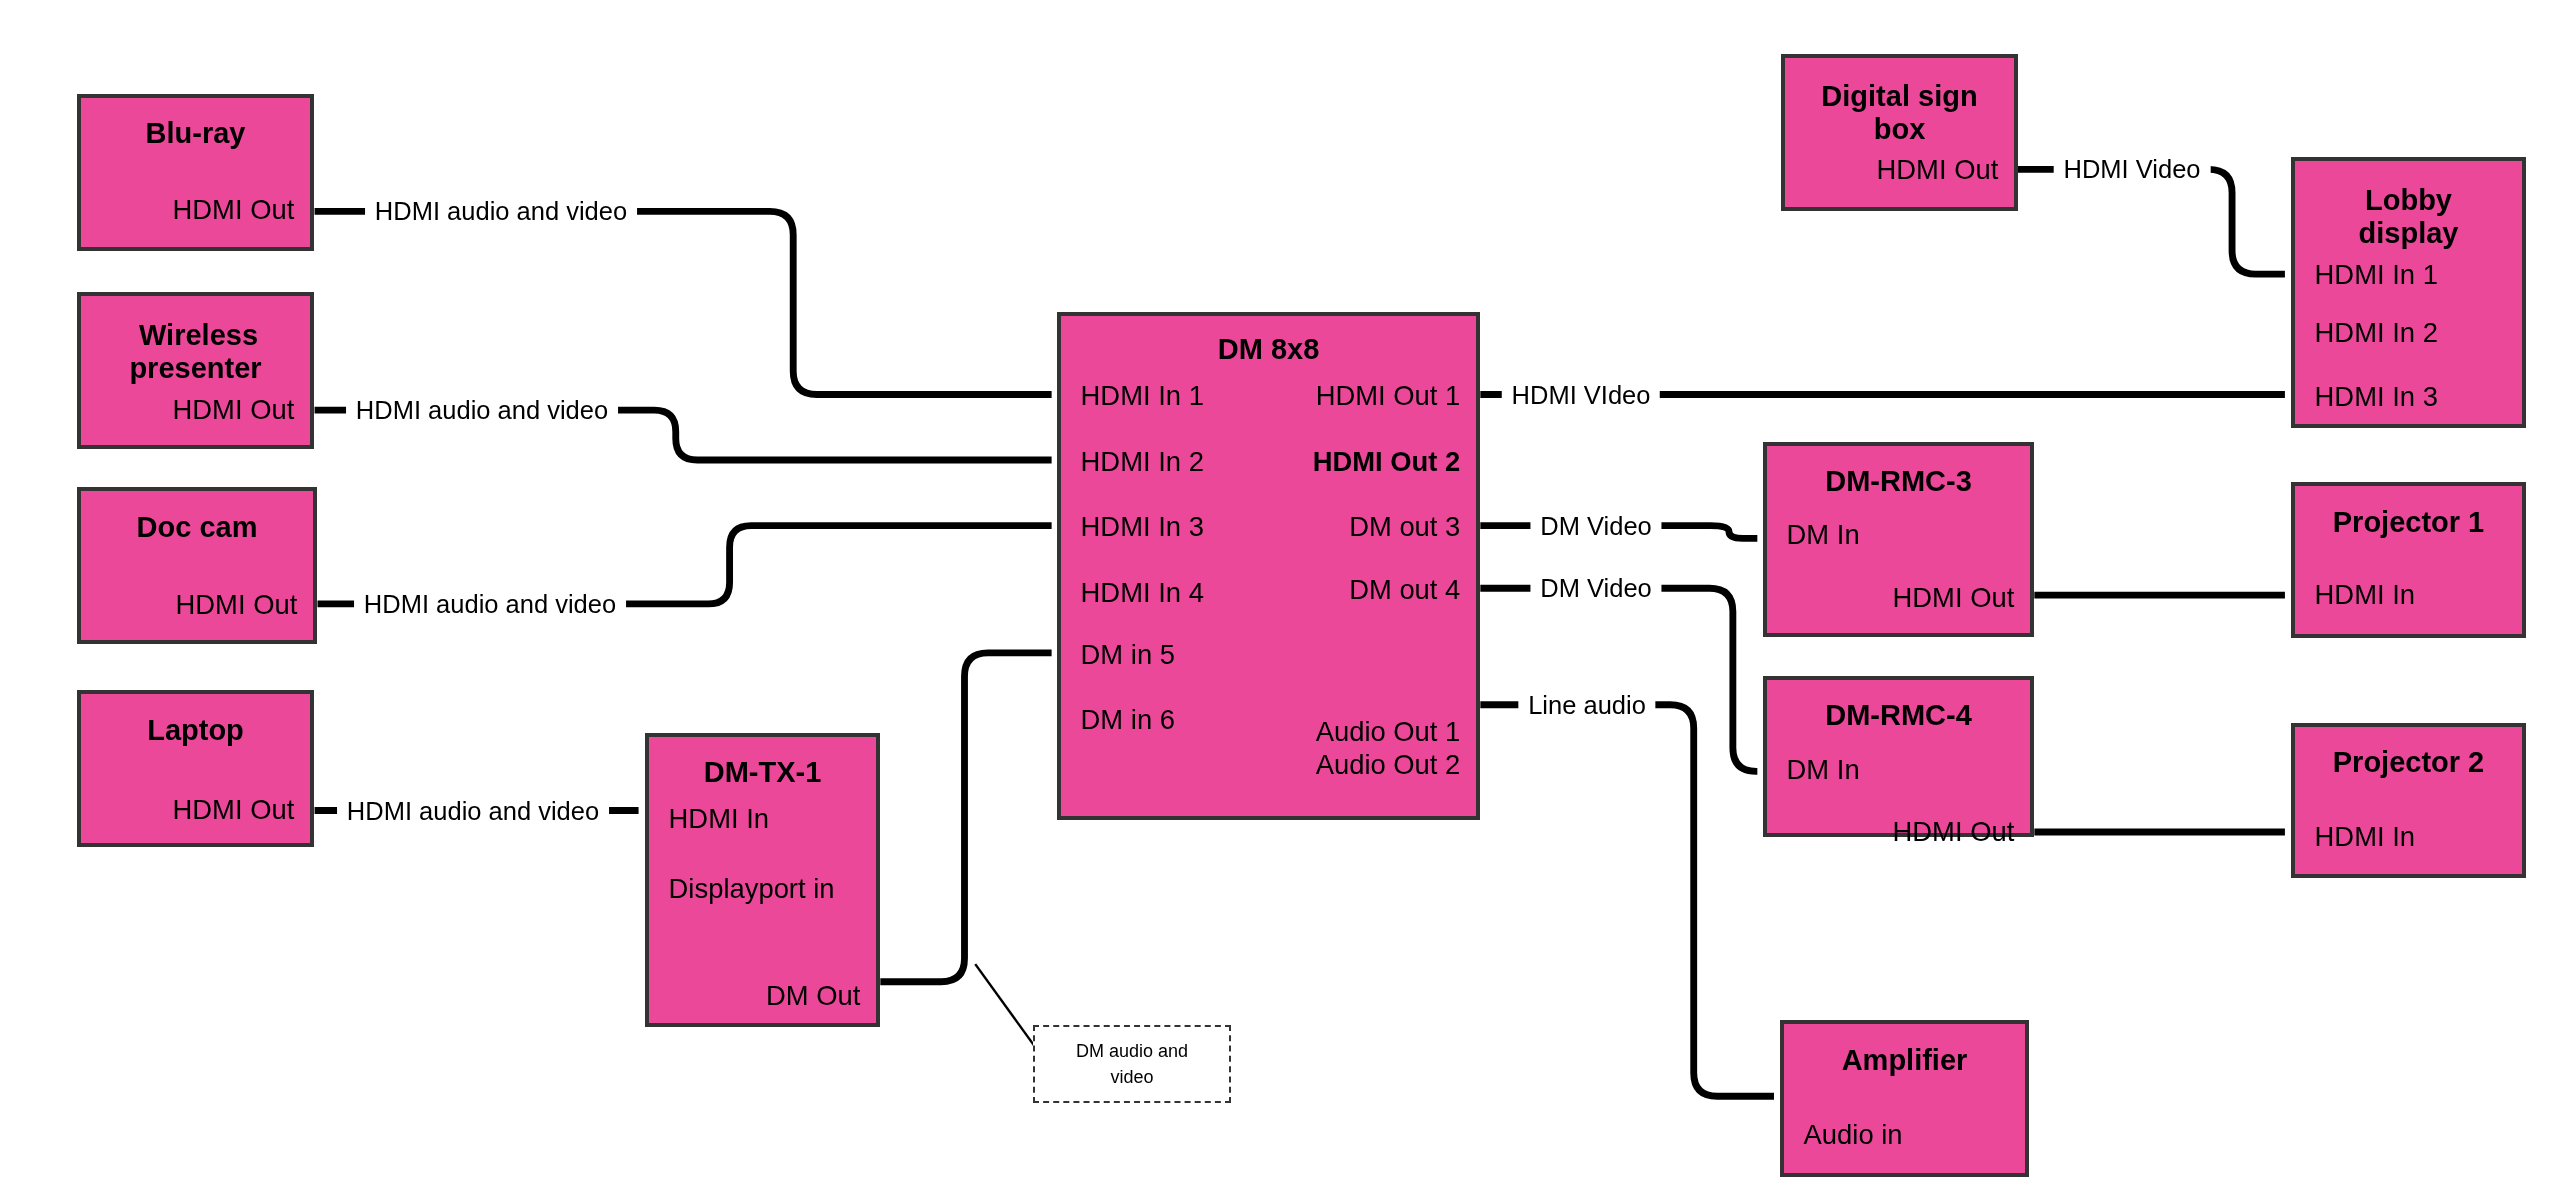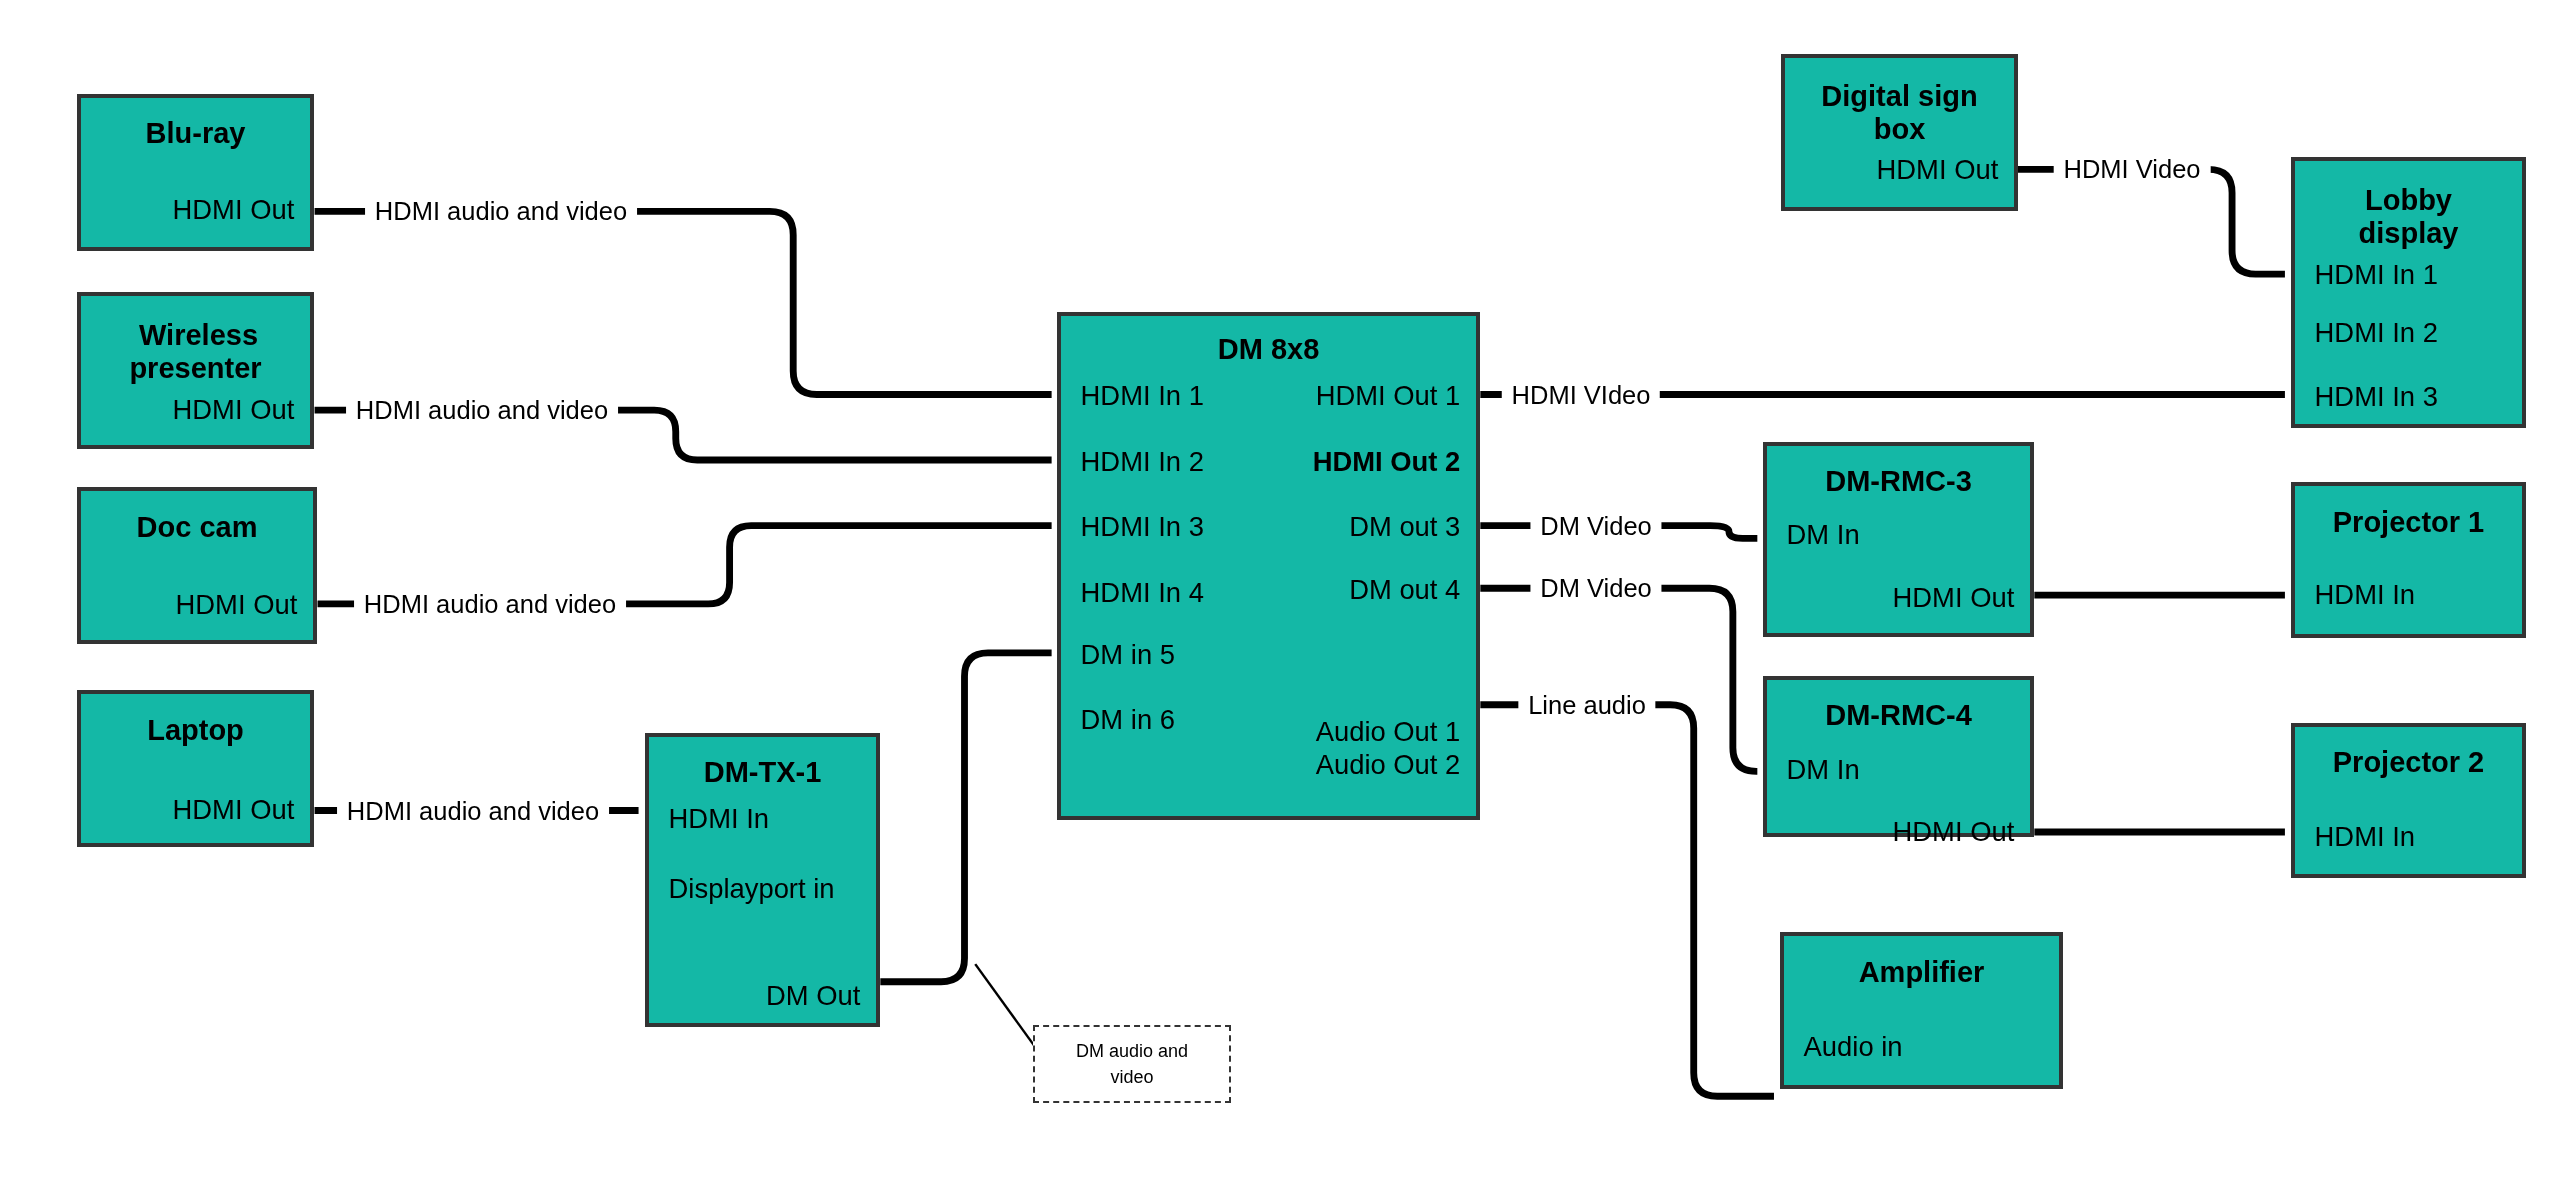--- a/index.html
+++ b/index.html
@@ -22,21 +22,21 @@
     width: 2576px; height: 1201px;
   }
   #wires path, #wires line { fill: none; }
   .wire { stroke: #000000; stroke-width: 7px; }
   .leader { stroke: #000000; stroke-width: 2.5px; }
 
   .box {
     position: absolute;
     box-sizing: border-box;
     border: 4.9px solid #333333;
-    background: #14b8a6;
+    background: #ec4899;
   }
   .box .title {
     position: absolute;
     left: 0; right: 0;
     text-align: center;
     transform: translateY(-50%);
     font-size: 29px;
     font-weight: bold;
     white-space: nowrap;
   }
@@ -175,21 +175,21 @@
     <div class="title" style="top:35px;">DM-RMC-4</div>
     <div class="port pleft" style="top:90px;">DM In</div>
     <div class="port pright" style="top:152px;">HDMI Out</div>
   </div>
 
   <div class="box" style="left:2291px;top:723px;width:235px;height:155px;">
     <div class="title" style="top:35px;">Projector 2</div>
     <div class="port pleft" style="top:110px;">HDMI In</div>
   </div>
 
-  <div class="box" style="left:1780px;top:932px;width:283px;height:157px;">
+  <div class="box" style="left:1780px;top:1020px;width:249px;height:157px;">
     <div class="title" style="top:36px;">Amplifier</div>
     <div class="port pleft" style="top:111px;">Audio in</div>
   </div>
 
   <div class="wire-label" style="left:501px;top:211px;">HDMI audio and video</div>
   <div class="wire-label" style="left:482px;top:410px;">HDMI audio and video</div>
   <div class="wire-label" style="left:490px;top:604px;">HDMI audio and video</div>
   <div class="wire-label" style="left:473px;top:811px;">HDMI audio and video</div>
   <div class="wire-label" style="left:1581px;top:395px;">HDMI VIdeo</div>
   <div class="wire-label" style="left:1596px;top:526px;">DM Video</div>

